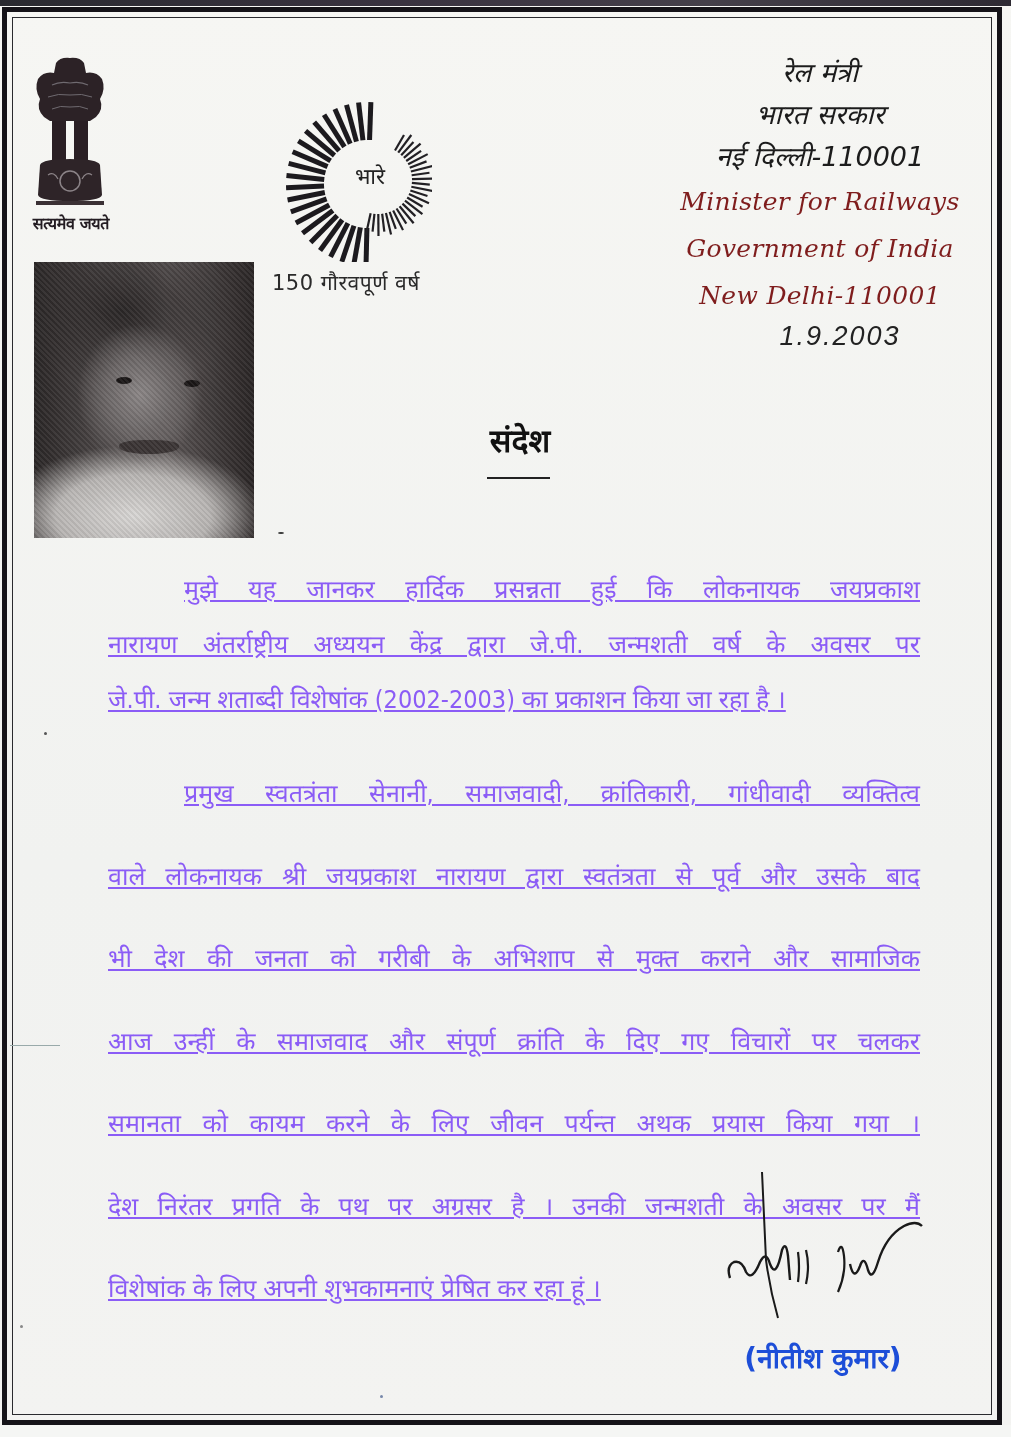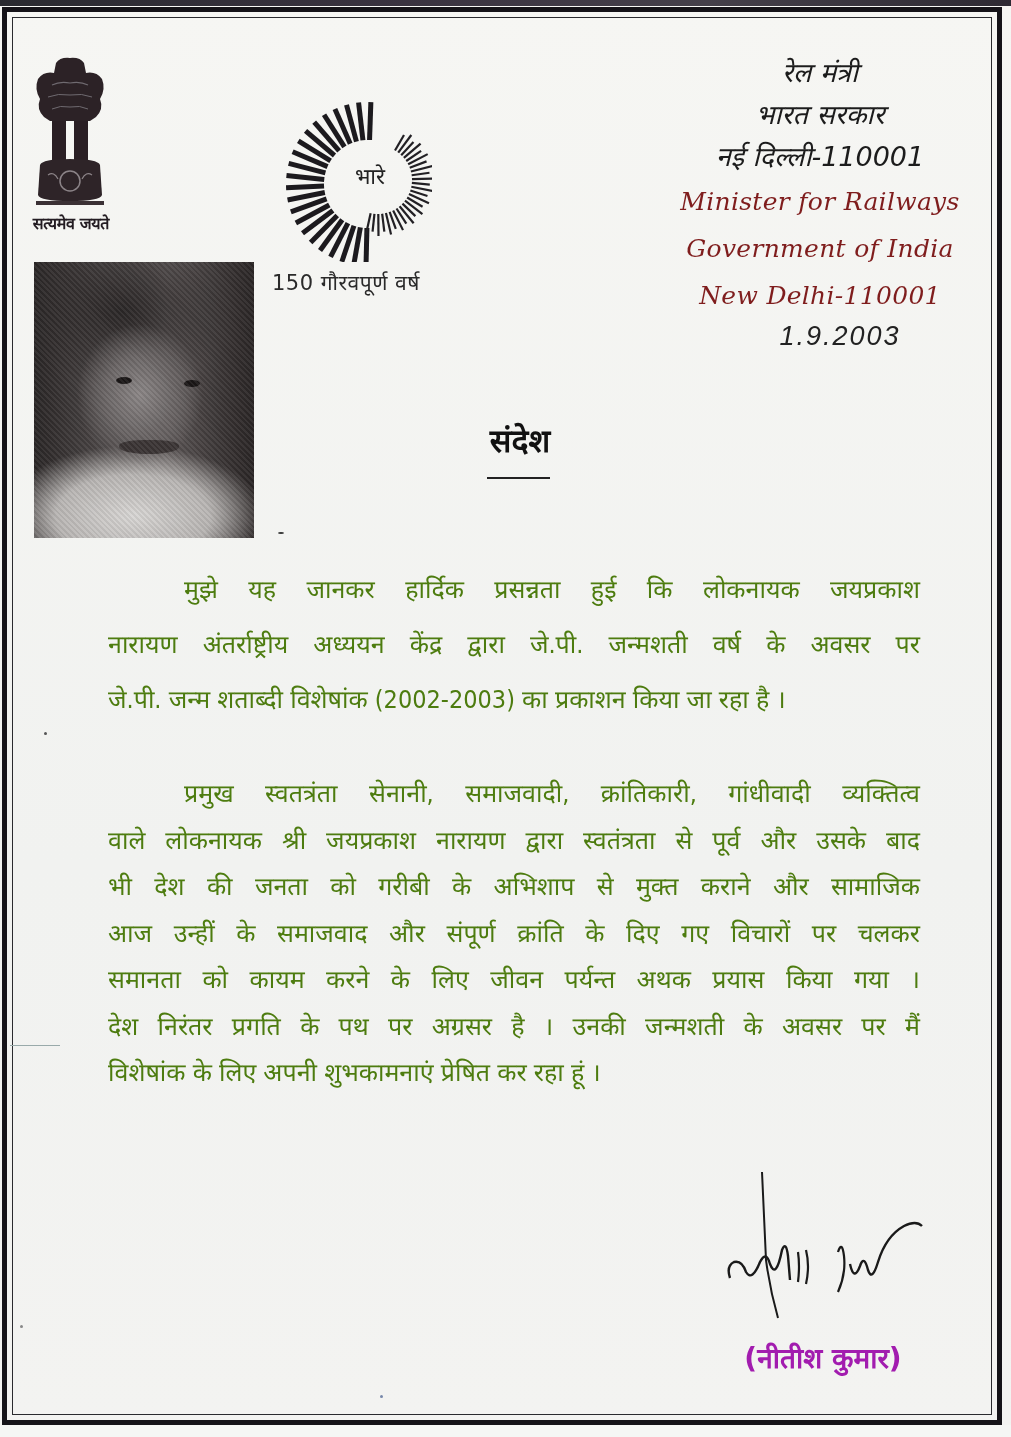--- a/index.html
+++ b/index.html
@@ -96,38 +96,38 @@
       font-size: 32px; font-weight: bold; color: #111;
     }
     .title-underline {
       position: absolute; left: 487px; top: 477px; width: 63px; height: 2px; background: #222;
     }
 
     
     .body-text {
       position: absolute; left: 108px; top: 562px; width: 812px;
       font-family: "DejaVu Sans Condensed", "DejaVu Sans", sans-serif;
-      font-size: 25px; color: #4d7c0f;
+      font-size: 25px; color: #8b5cf6; text-decoration: underline;
     }
     .para { text-align: justify; text-align-last: left; }
     .line { display: block; white-space: nowrap; text-align: justify; text-align-last: justify; }
     .line.last { text-align-last: left; }
     .para1 .line { height: 55px; line-height: 55px; }
     .para1 .line:first-child { padding-left: 76px; }
     .para2 { margin-top: 44px; }
-    .para2 .line { height: 46.5px; line-height: 46.5px; }
+    .para2 .line { height: 46.5px; line-height: 46.5px; margin-top: 36px; }
     .para2 .line:first-child { padding-left: 76px; }
 
     
     .signature {
       position: absolute; left: 726px; top: 1170px; width: 230px; height: 150px;
     }
     .signatory-name {
       position: absolute; left: 728px; top: 1338px; width: 190px;
-      font-size: 28px; font-weight: bold; color: #a21caf; text-align: center;
+      font-size: 28px; font-weight: bold; color: #1d4ed8; text-align: center;
     }
 
     
     .speck { position: absolute; width: 3px; height: 3px; background: #555; border-radius: 50%; }
     .faint-dash { position: absolute; height: 1px; background: #9aa; }
   </style>
 </head>
 <body>
 
 <div class="page-bg"></div>

